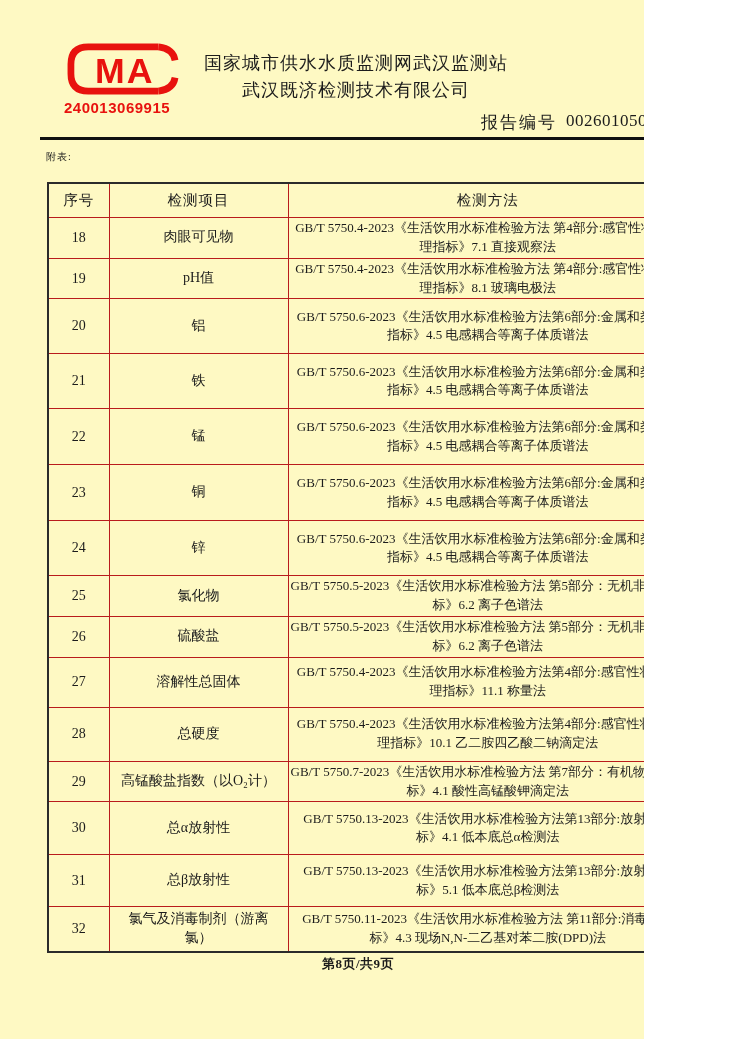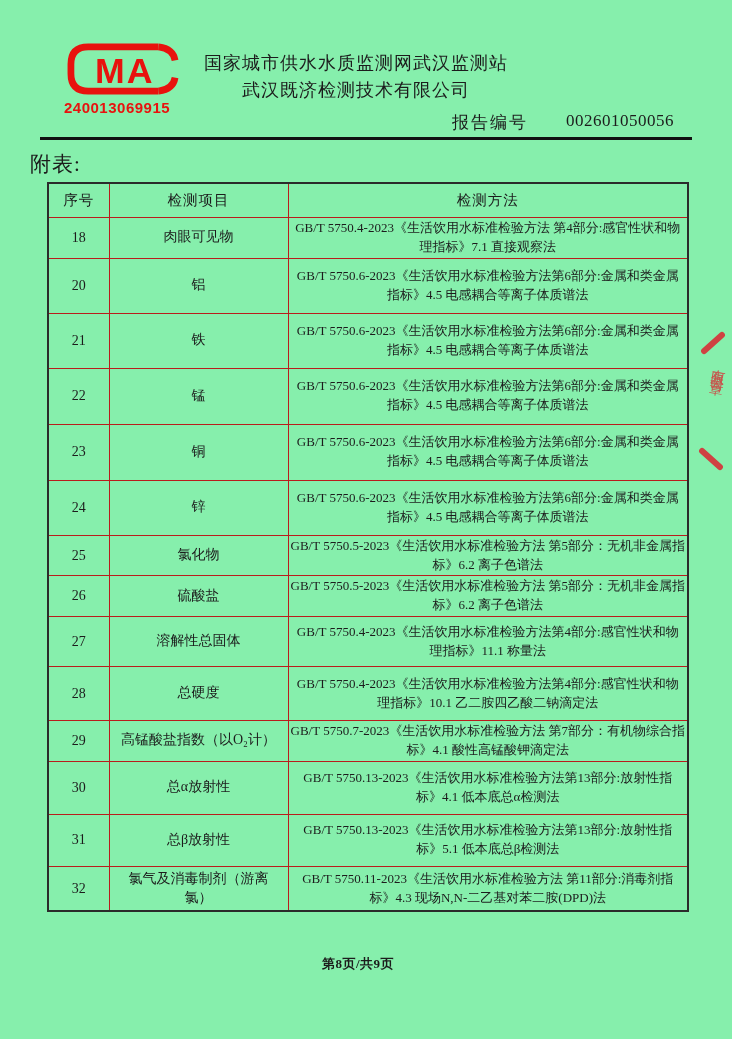--- a/index.html
+++ b/index.html
@@ -1,35 +1,35 @@
 <!DOCTYPE html>
 <html style="--brand-red: #e8120e; --stamp-red: #cf4242;"><head>
 <meta charset="utf-8">
 <style>
   html,body{margin:0;padding:0;background:#ffffff;}
   .page{
-    position:relative;width:732px;height:1039px;background:#86efac;overflow:hidden;
+    position:relative;width:644px;height:1039px;background:#fef9c3;overflow:hidden;
     font-family:"Liberation Serif","DejaVu Serif",serif;color:#1c1c1c;
   }
   
   .logo-box{position:absolute;left:64px;top:42px;width:140px;}
   .logo-svg{display:block;}
   .logo-number{
     font-family:"Liberation Sans","DejaVu Sans",sans-serif;
     font-weight:bold;font-size:15px;letter-spacing:.5px;
     color:var(--brand-red);margin-top:3px;
   }
   .org-names{position:absolute;left:130px;top:50px;width:452px;text-align:center;}
   .org-line{font-size:18px;letter-spacing:1px;line-height:27px;}
   .report-line{position:absolute;left:0;top:110px;width:732px;height:24px;}
   .report-title{position:absolute;left:286px;top:0;font-size:18px;letter-spacing:11px;}
-  .report-no-label{position:absolute;left:452px;top:1px;font-size:17px;letter-spacing:2px;}
+  .report-no-label{position:absolute;left:481px;top:1px;font-size:17px;letter-spacing:2px;}
   .report-no-value{position:absolute;left:566px;top:1px;font-size:17px;letter-spacing:.5px;}
   .header-rule{position:absolute;left:40px;top:137px;width:652px;height:3px;background:#111;}
-  .appendix-label{position:absolute;left:30px;top:150px;font-size:21px;letter-spacing:1px;}
+  .appendix-label{position:absolute;left:46px;top:150px;font-size:10px;letter-spacing:1px;}
   
   table.methods{
     position:absolute;left:47px;top:182px;width:640px;
     border-collapse:collapse;table-layout:fixed;
     border:2px solid #2b2b2b;
   }
   table.methods th,table.methods td{
     border:1px solid #b91c1c;text-align:center;vertical-align:middle;
     font-weight:normal;overflow:hidden;
   }
@@ -94,20 +94,25 @@
         <th class="col-head">序号</th>
         <th class="col-head">检测项目</th>
         <th class="col-head">检测方法</th>
       </tr>
     </thead>
     <tbody id="table-body">
         <tr style="height: 38px; padding-left: 48px;">
           <td class="seq-cell">18</td>
           <td class="item-cell">肉眼可见物</td>
           <td class="method-cell">GB/T 5750.4-2023《生活饮用水标准检验方法 第4部分:感官性状和物理指标》7.1 直接观察法</td>
+        </tr>
+        <tr style="height: 38px;">
+          <td class="seq-cell">19</td>
+          <td class="item-cell">pH值</td>
+          <td class="method-cell">GB/T 5750.4-2023《生活饮用水标准检验方法 第4部分:感官性状和物理指标》8.1 玻璃电极法</td>
         </tr>
         <tr style="height: 55px; padding-left: 24px;">
           <td class="seq-cell">20</td>
           <td class="item-cell">铝</td>
           <td class="method-cell">GB/T 5750.6-2023《生活饮用水标准检验方法第6部分:金属和类金属指标》4.5 电感耦合等离子体质谱法</td>
         </tr>
         <tr style="height: 55px;">
           <td class="seq-cell">21</td>
           <td class="item-cell">铁</td>
           <td class="method-cell">GB/T 5750.6-2023《生活饮用水标准检验方法第6部分:金属和类金属指标》4.5 电感耦合等离子体质谱法</td>

